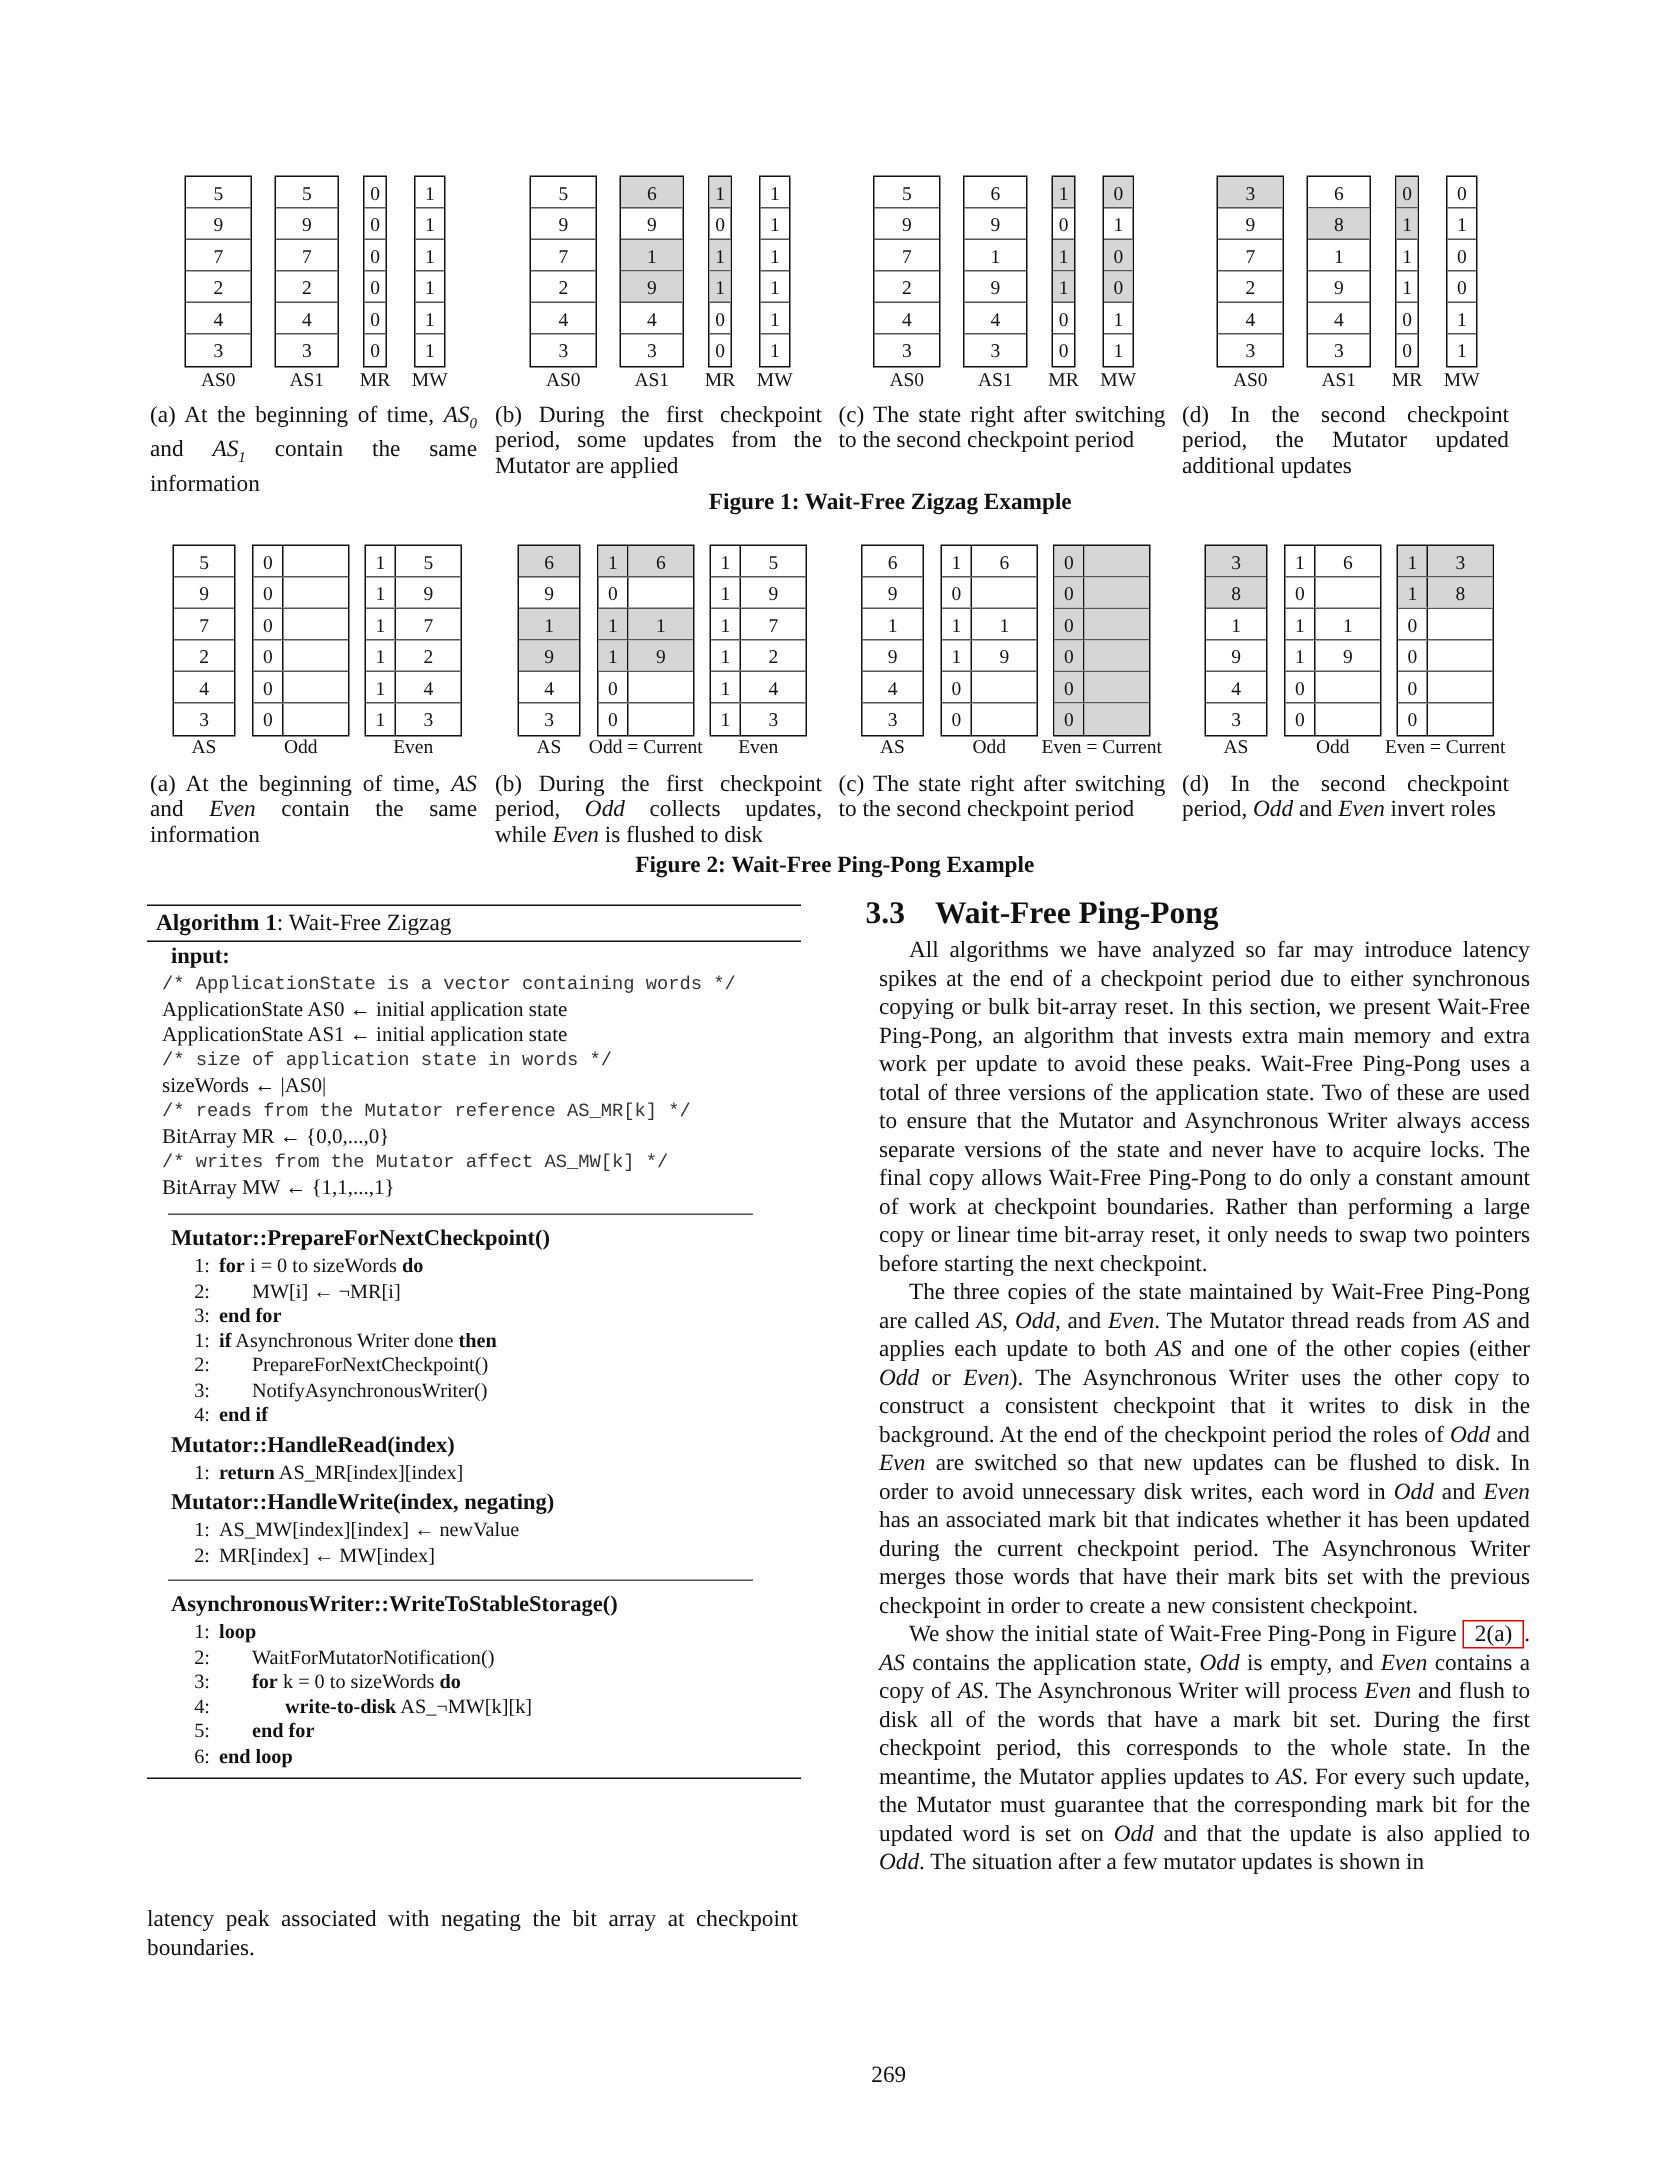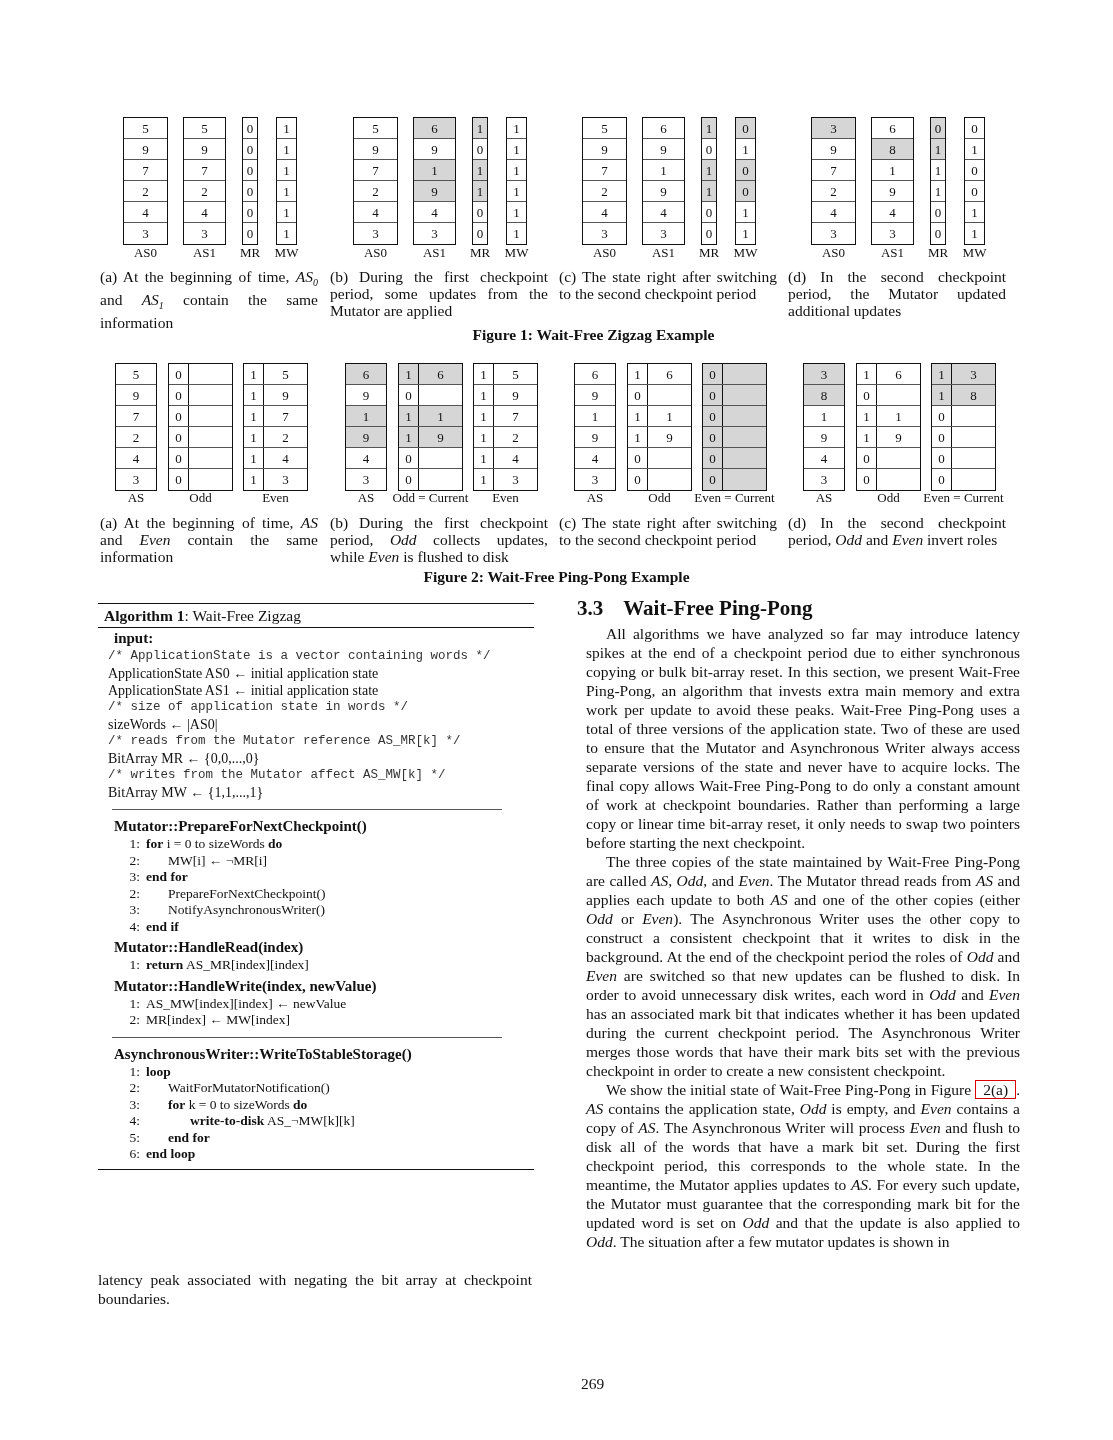--- a/index.html
+++ b/index.html
@@ -476,26 +476,27 @@
       <div class="line">BitArray MR ← {0,0,...,0}</div>
       <div class="line cm">/* writes from the Mutator affect AS_MW[k] */</div>
       <div class="line">BitArray MW ← {1,1,...,1}</div>
     </div>
   <div class="thin" style="margin-top:8px;margin-bottom:6px;"></div>
   <div id="algo-procs">
       <div class="proc">Mutator::PrepareForNextCheckpoint()</div>
       <div class="step"><span class="n">1:</span><span><b>for</b> i = 0 to sizeWords <b>do</b></span></div>
       <div class="step"><span class="n">2:</span><span class="ind1">MW[i] ← ¬MR[i]</span></div>
       <div class="step"><span class="n">3:</span><span><b>end for</b></span></div>
+      <div class="step"><span class="n">1:</span><span><b>if</b> Asynchronous Writer done <b>then</b></span></div>
       <div class="step"><span class="n">2:</span><span class="ind1">PrepareForNextCheckpoint()</span></div>
       <div class="step"><span class="n">3:</span><span class="ind1">NotifyAsynchronousWriter()</span></div>
       <div class="step"><span class="n">4:</span><span><b>end if</b></span></div>
       <div class="proc">Mutator::HandleRead(index)</div>
       <div class="step"><span class="n">1:</span><span><b>return</b> AS_MR[index][index]</span></div>
-      <div class="proc">Mutator::HandleWrite(index, newValue)</div>
+      <div class="proc">Mutator::HandleWrite(index, negating)</div>
       <div class="step"><span class="n">1:</span><span>AS_MW[index][index] ← newValue</span></div>
       <div class="step"><span class="n">2:</span><span>MR[index] ← MW[index]</span></div>
       <div class="thin" style="margin: 8px 0px 6px 14px;"></div>
       <div class="proc">AsynchronousWriter::WriteToStableStorage()</div>
       <div class="step"><span class="n">1:</span><span><b>loop</b></span></div>
       <div class="step"><span class="n">2:</span><span class="ind1">WaitForMutatorNotification()</span></div>
       <div class="step"><span class="n">3:</span><span class="ind1"><b>for</b> k = 0 to sizeWords <b>do</b></span></div>
       <div class="step"><span class="n">4:</span><span class="ind2"><b>write-to-disk</b> AS_¬MW[k][k]</span></div>
       <div class="step"><span class="n">5:</span><span class="ind1"><b>end for</b></span></div>
       <div class="step"><span class="n">6:</span><span><b>end loop</b></span></div>

